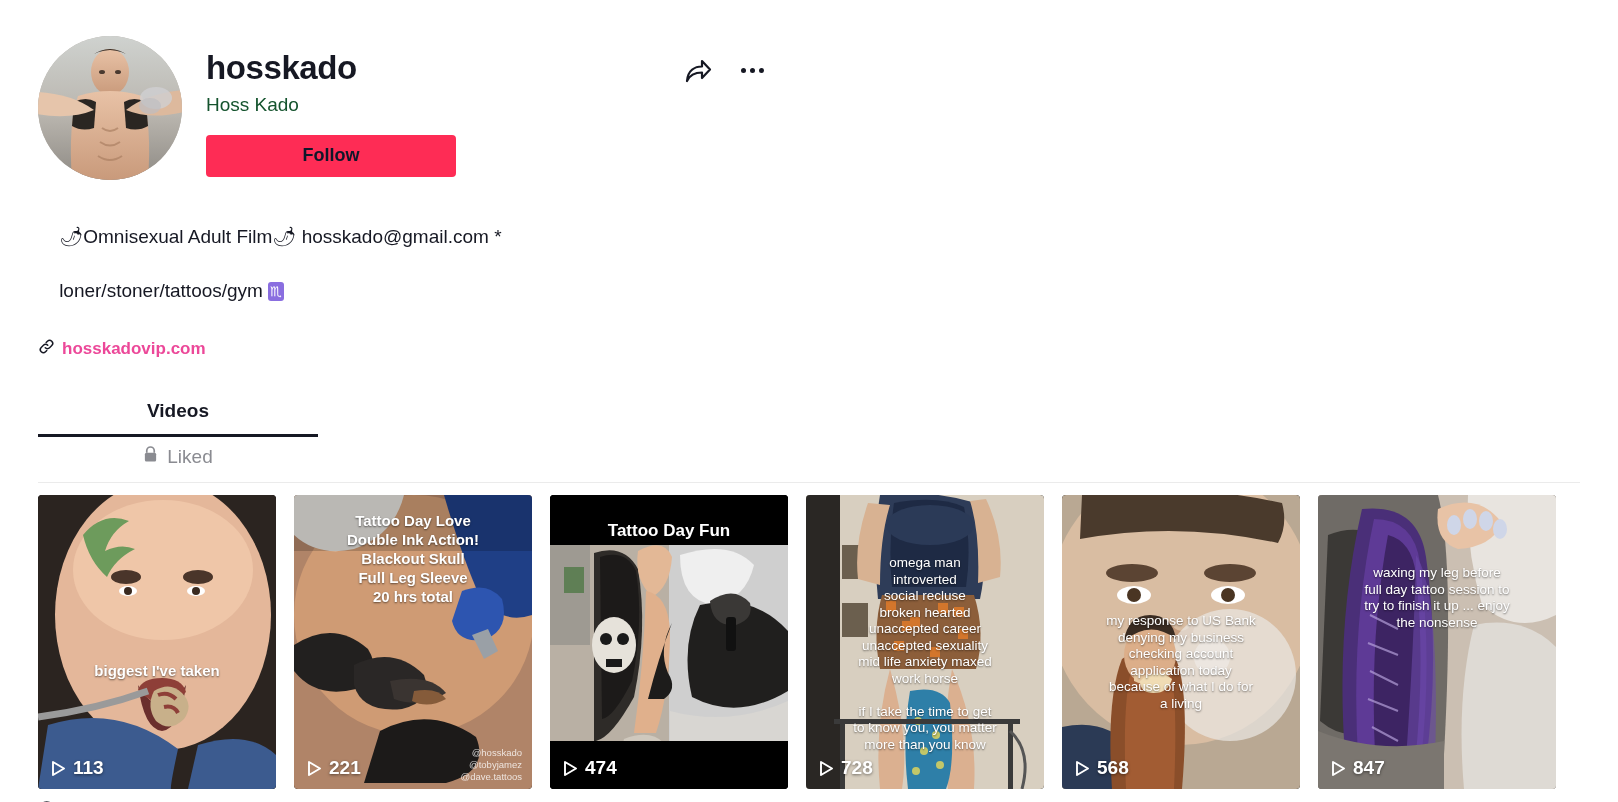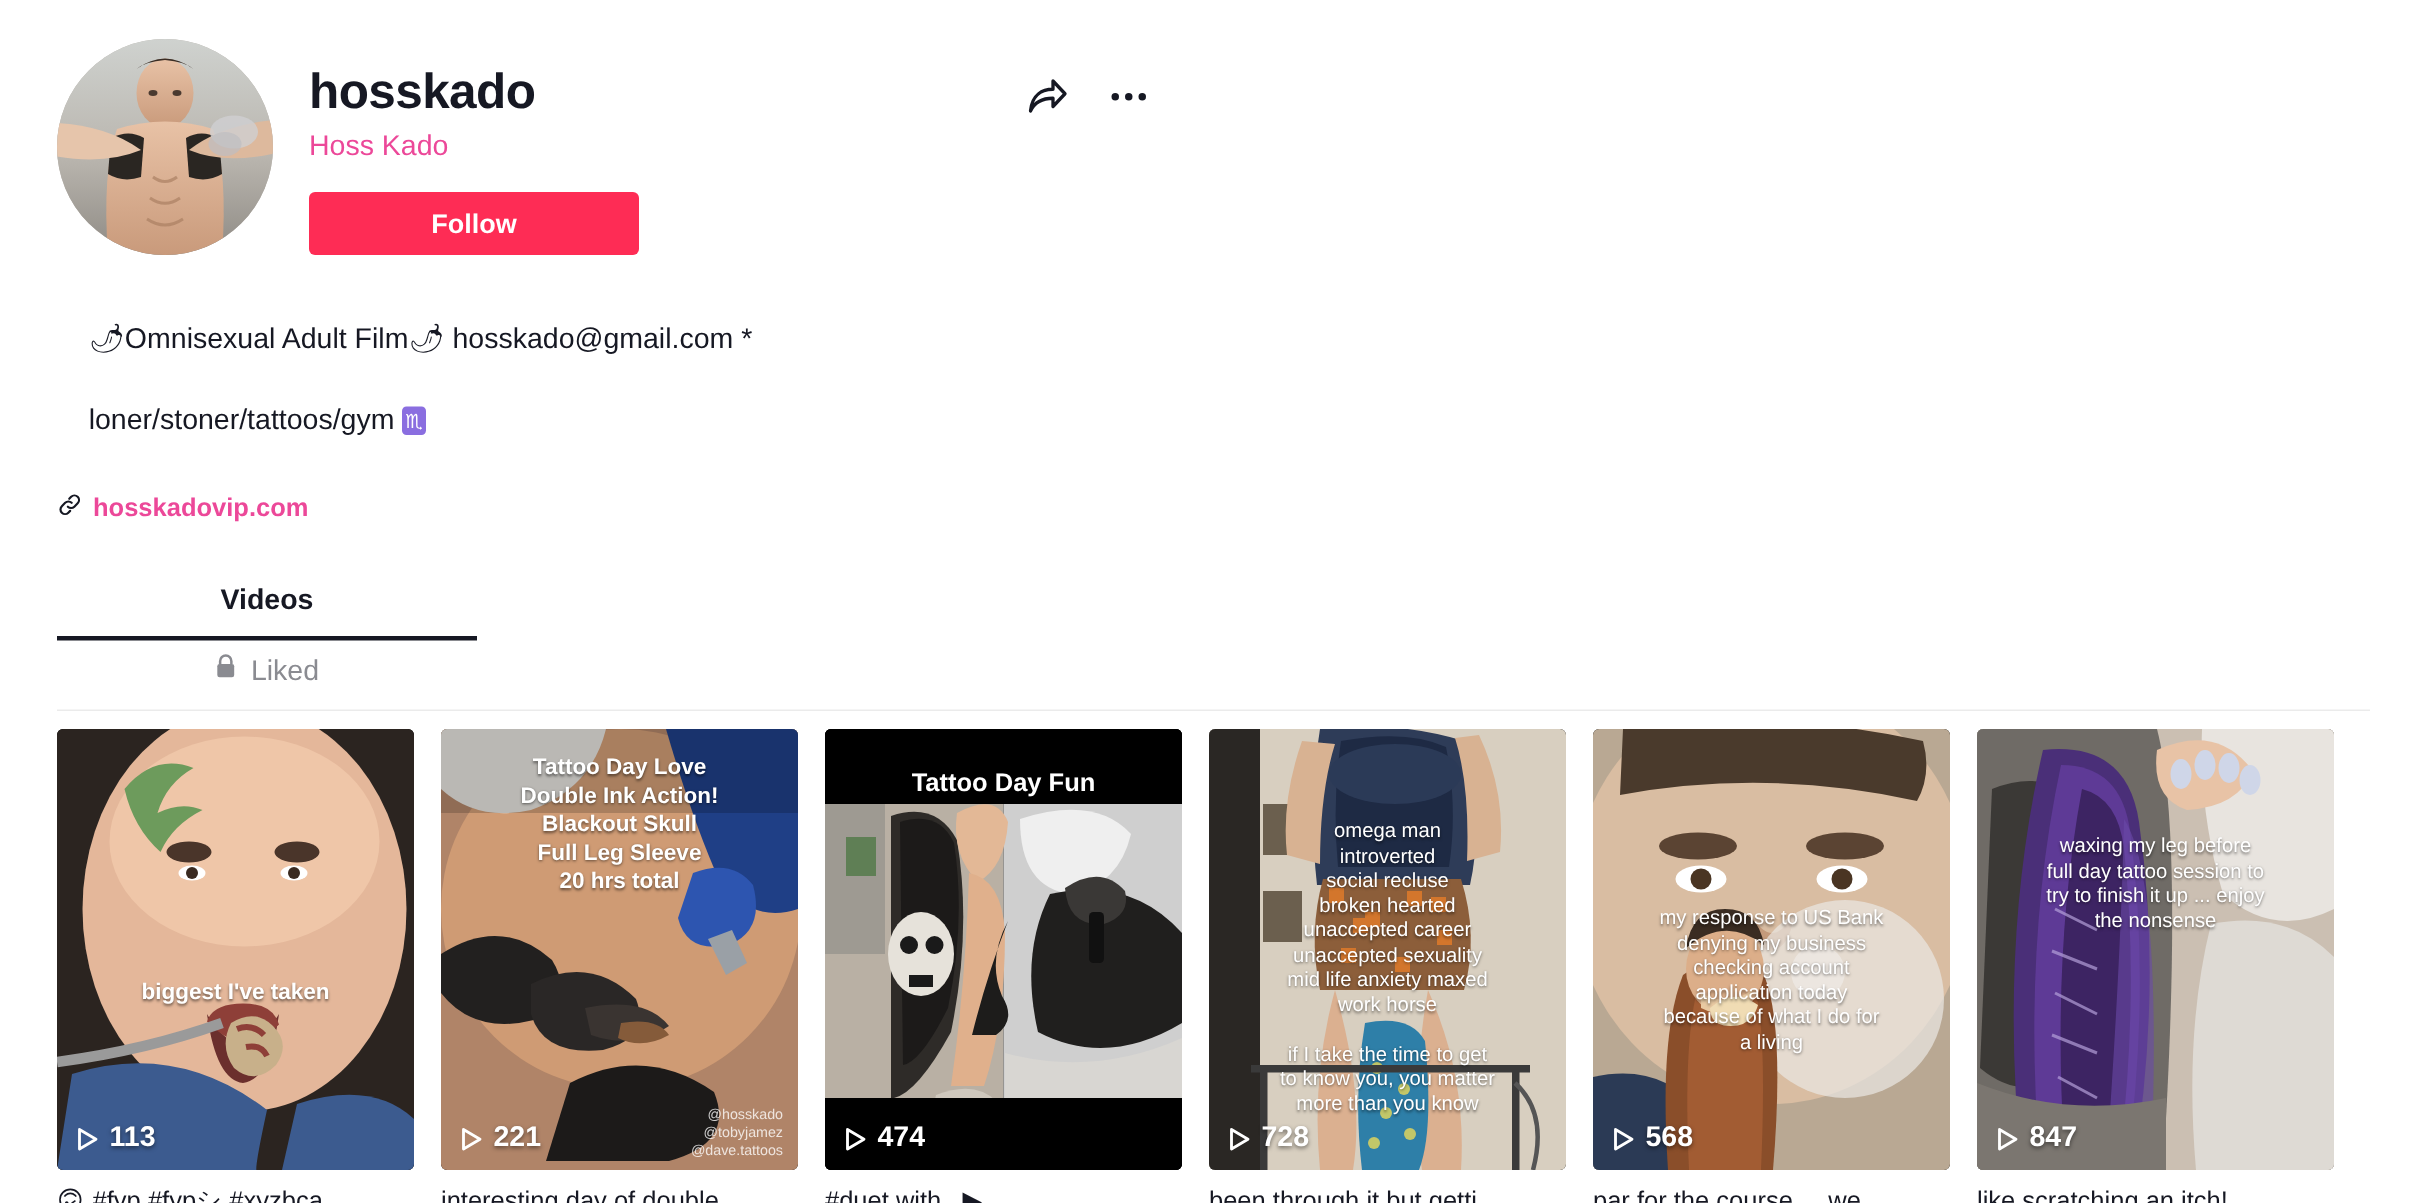--- a/index.html
+++ b/index.html
@@ -6,41 +6,41 @@
   html, body {
     width: 1618px; height: 802px;
     background: #ffffff;
     font-family: "Liberation Sans", "DejaVu Sans", sans-serif;
     color: #161823;
     overflow: hidden;
   }
   .page { position: relative; width: 1618px; height: 802px; padding: 0 38px; }
 
   
-  .profile-header { display: flex; align-items: flex-end; padding-top: 26px; }
+  .profile-header { display: flex; align-items: center; padding-top: 36px; }
   .avatar {
     width: 144px; height: 144px; border-radius: 50%;
     flex: 0 0 144px; overflow: hidden; position: relative;
     background: #b9b3ac;
   }
   .avatar svg { display: block; width: 100%; height: 100%; }
 
   .identity { margin-left: 24px; padding-top: 8px; flex: 1; position: relative; }
   .username {
     font-size: 33px; font-weight: bold; letter-spacing: -0.4px;
     line-height: 40px; color: #161823;
   }
   .nickname {
     font-size: 19px; line-height: 26px; margin-top: 4px;
-    color: #ec4899; font-weight: 400;
+    color: #14532d; font-weight: 400;
   }
   .follow-btn {
-    margin-top: 17px; width: 220px; height: 42px;
+    margin-top: 17px; width: 250px; height: 42px;
     border: none; border-radius: 4px;
-    background: #fe2c55; color: #ffffff;
+    background: #fe2c55; color: #0f172a;
     font-size: 18px; font-weight: bold;
     font-family: inherit; cursor: pointer;
     display: flex; align-items: center; justify-content: center;
   }
 
   .header-actions {
     position: absolute; left: 475px; top: 14px;
     display: flex; align-items: center; gap: 20px;
   }
   .icon-btn {

